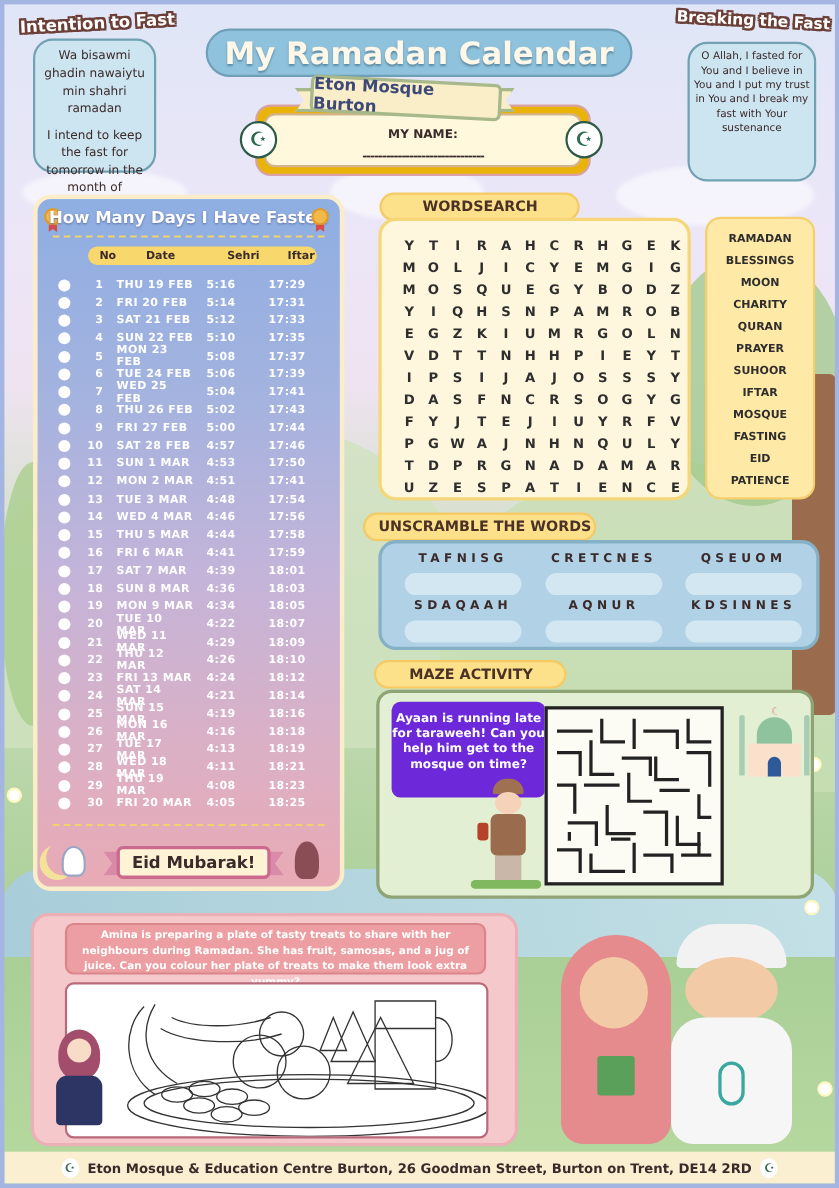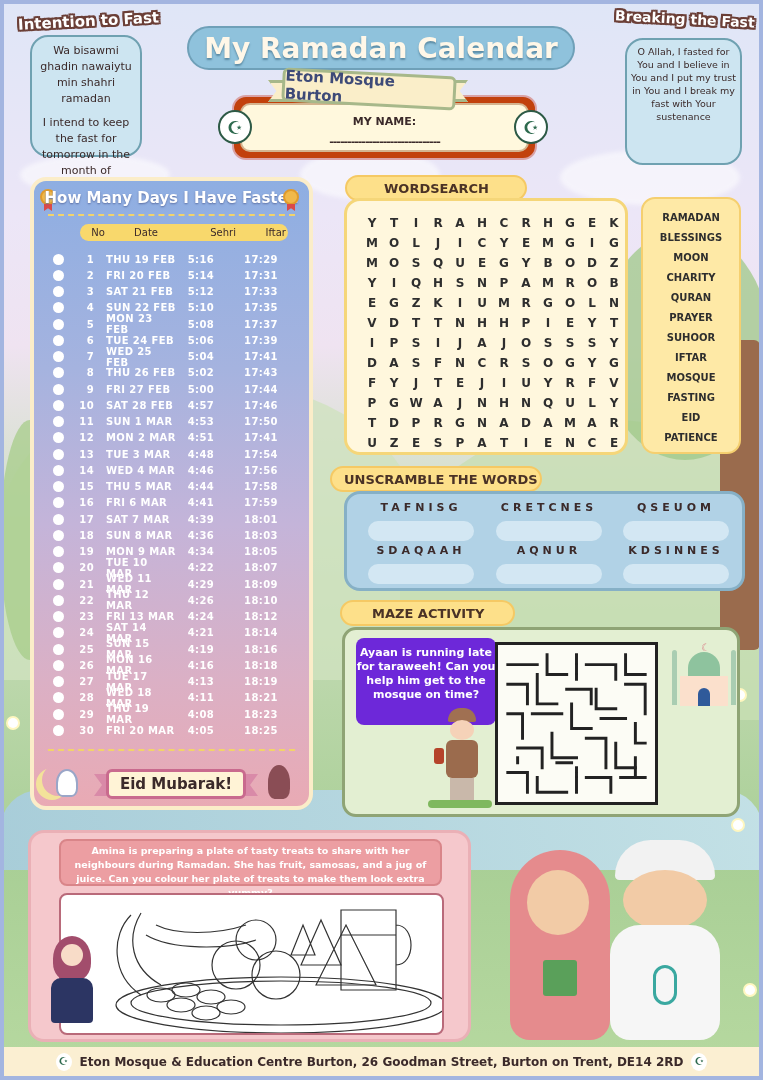--- a/index.html
+++ b/index.html
@@ -13,33 +13,33 @@
 .trunk{position:absolute;background:#9a6b4d;border-radius:6px}
 .river{position:absolute;background:linear-gradient(90deg,#a8cde0,#c5e2ee);opacity:.9}
 .flower{position:absolute;width:10px;height:10px;border-radius:50%;background:#fff;box-shadow:0 0 0 2px #fff7c0}
 .fancy-title{position:absolute;font-family:"DejaVu Sans",sans-serif;font-weight:bold;color:#fff;
   text-shadow:-2px -2px 0 #6b3f37,2px -2px 0 #6b3f37,-2px 2px 0 #6b3f37,2px 2px 0 #6b3f37,0 2px 0 #6b3f37,0 -2px 0 #6b3f37,2px 0 0 #6b3f37,-2px 0 0 #6b3f37}
 .dua-box{position:absolute;background:#cde5f1;border:2px solid #6fa1b1;border-radius:18px;text-align:center;color:#3b2a2a;font-size:11px;line-height:16px;padding:6px 4px}
 .dua-box p{margin-bottom:8px}
 .dua-box p:last-child{margin-bottom:0}
 .title-pill{position:absolute;left:187px;top:26px;width:388px;height:44px;background:#8fc2dc;border:2px solid #6fa0b8;border-radius:24px;display:flex;align-items:center;justify-content:center}
 .title-pill span{font-size:28px;font-weight:bold;color:#fff7e8;text-shadow:0 2px 2px #5b8aa3}
-.name-card{position:absolute;left:232px;top:95px;width:305px;height:65px;background:#c2410c;border:2px solid #d9a2a5;border-radius:14px}
+.name-card{position:absolute;left:232px;top:95px;width:305px;height:65px;background:#eab308;border:2px solid #d9a2a5;border-radius:14px}
 .name-card-inner{position:absolute;left:6px;top:6px;right:6px;bottom:6px;background:#fff8dd;border:2px solid #d4b48f;border-radius:10px}
 .ribbon{position:absolute;left:282px;top:72px;width:174px;height:34px;background:#faeec9;border:3px solid #a7b88a;border-radius:6px;display:flex;align-items:center;justify-content:center;transform:rotate(3deg)}
 .ribbon span{font-size:15px;font-weight:bold;color:#3d4a78}
 .ribbon-tail{position:absolute;top:80px;width:28px;height:22px;background:#faeec9;border:3px solid #a7b88a}
 .logo{position:absolute;width:34px;height:34px;border-radius:50%;background:#fff;border:2px solid #2d5a46;display:flex;align-items:center;justify-content:center;color:#2d6a4e;font-size:18px}
 .cal{position:absolute;left:30px;top:177px;width:283px;height:633px;border:4px solid #fbedc9;border-radius:16px;
   background:linear-gradient(180deg,#8eaee2 0%,#a5b3df 30%,#c4b4d9 55%,#dbb0c5 80%,#e9aab4 100%);overflow:hidden}
 .cal-title{position:absolute;left:0;right:0;top:8px;text-align:center;font-size:15px;font-weight:bold;color:#fff;text-shadow:0 1px 2px #5b6fa3}
 .medal{position:absolute;top:8px;width:16px;height:16px;border-radius:50%;background:#f1b94a;border:2px solid #e09b2c}
 .medal:after{content:"";position:absolute;left:2px;top:13px;width:8px;height:7px;background:#d94a4a;clip-path:polygon(0 0,100% 0,100% 100%,50% 60%,0 100%)}
 .dash{position:absolute;left:14px;right:14px;border-top:2px dashed #f2d36a}
-.cal-head{position:absolute;left:46px;top:43px;width:208px;height:17px;background:#f8d86c;border-radius:9px;display:flex;align-items:center;font-size:10px;font-weight:normal;color:#3b2a2a}
+.cal-head{position:absolute;left:46px;top:43px;width:208px;height:17px;background:#f8d86c;border-radius:9px;display:flex;align-items:center;font-size:10px;font-weight:bold;color:#3b2a2a}
 .cal-rows{position:absolute;left:0;top:70px;width:100%}
 .cal-row{height:16.25px;display:flex;align-items:center;font-size:10px;font-weight:bold;color:#fff;letter-spacing:.4px}
 .chk{width:11px;height:11px;border-radius:50%;background:#fff;margin-left:19px;flex:none}
 .c-no{width:30px;text-align:right;flex:none}
 .c-date{width:82px;padding-left:12px;flex:none}
 .c-sehri{width:50px;text-align:center;flex:none}
 .c-iftar{width:70px;text-align:center;flex:none}
 .eid-banner{position:absolute;left:72px;top:588px;width:140px;height:30px;background:#fff3d6;border:3px solid #c96a8e;border-radius:6px;display:flex;align-items:center;justify-content:center}
 .eid-banner span{font-size:15px;font-weight:bold;color:#3b2a2a}
 .eid-tail{position:absolute;top:593px;width:20px;height:22px;background:#d98aa8}

